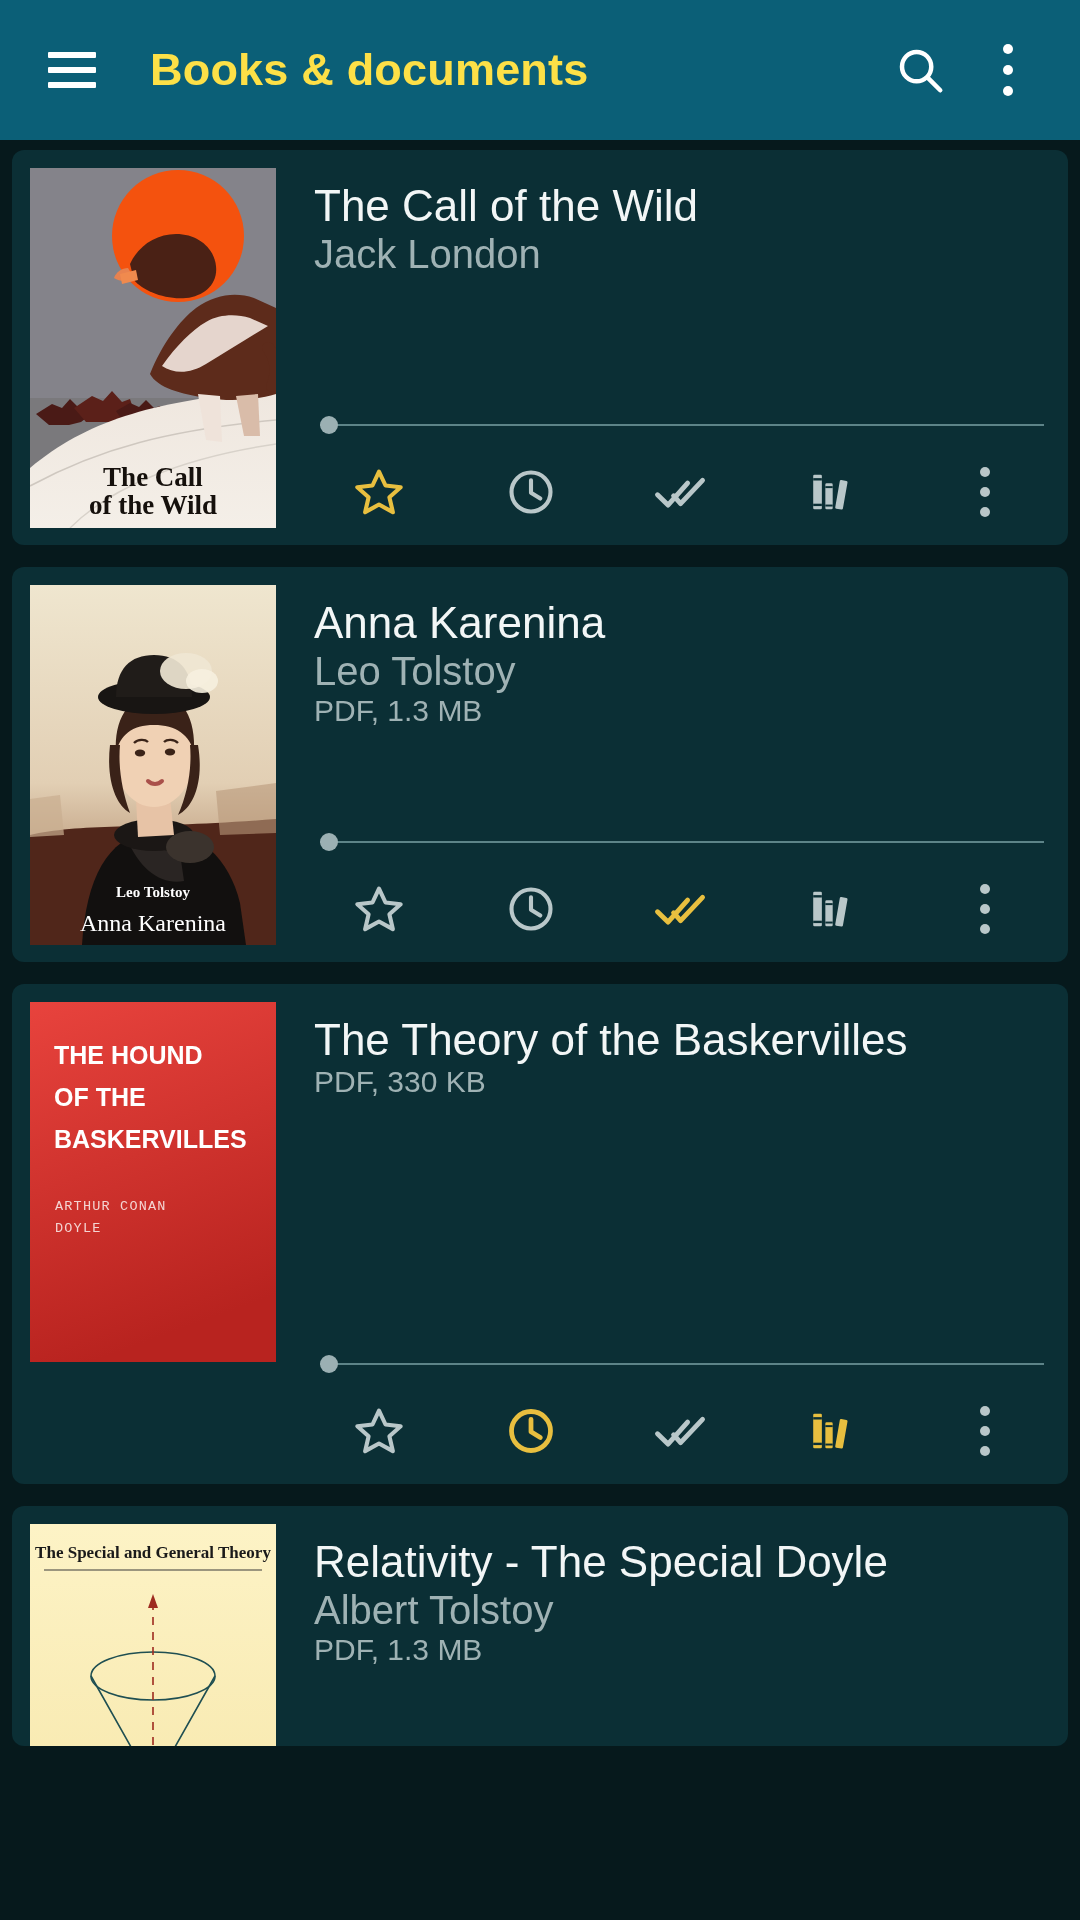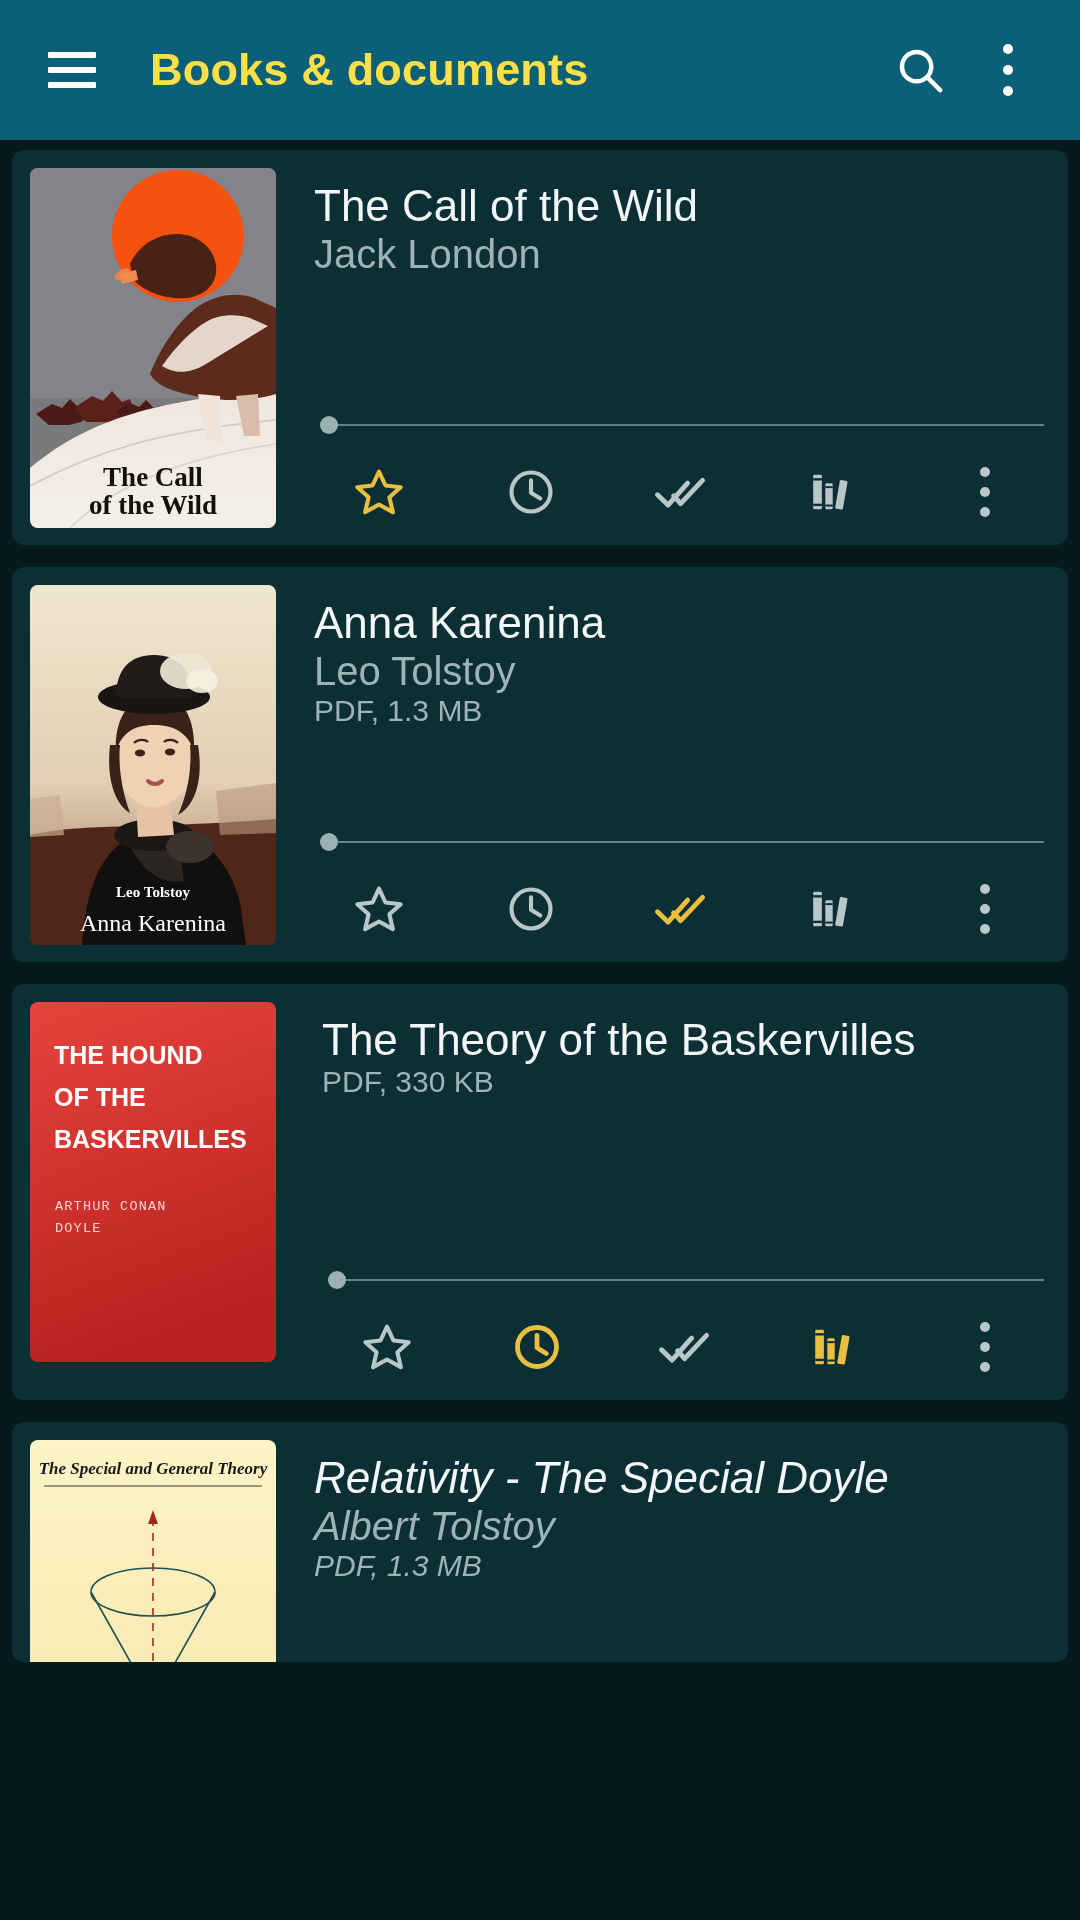--- a/index.html
+++ b/index.html
@@ -38,21 +38,21 @@
     background:#0b2f35;
     border-radius:12px;
     margin-bottom:22px;
     display:flex;
     padding:18px 18px 14px 18px;
     position:relative;
   }
 
   .cover {
     width:246px; height:auto; flex:0 0 246px;
-    border-radius:8px; overflow:hidden;
+    border-radius:0; overflow:hidden;
     position:relative;
     background:#222;
   }
   .cover svg { display:block; width:100%; height:100%; }
 
   .meta { flex:1 1 auto; padding-left:38px; display:flex; flex-direction:column; }
   .btitle {
     color:#f2f6f6; font-size:44px; line-height:44px; font-weight:400;
     margin-top:16px;
   }
@@ -291,21 +291,21 @@
           <div class="dots">
               <i></i>
               <i></i>
               <i></i>
             </div>
         </div>
       </div>
     </div>
   </div>
 
-  <div class="card" style="height:416px;gap:8px;">
+  <div class="card" style="height:500px;">
     <div class="cover" style="height:360px;">
       <svg viewBox="0 0 246 360" preserveAspectRatio="none">
         <defs>
           <linearGradient id="hb" x1="0" y1="0" x2="0.25" y2="1">
             <stop offset="0%" stop-color="#e8433d"></stop>
               <stop offset="100%" stop-color="#b8231f"></stop>
           </linearGradient>
         </defs>
         <rect width="246" height="360" fill="url(#hb)"></rect>
         <text x="24" y="62" font-family="'Liberation Sans',sans-serif" font-size="25" font-weight="700" fill="#ffffff">THE HOUND</text>
@@ -358,21 +358,21 @@
           <div class="dots">
               <i></i>
               <i></i>
               <i></i>
             </div>
         </div>
       </div>
     </div>
   </div>
 
-  <div class="card partial" style="height:240px;overflow:hidden;font-style:italic;">
+  <div class="card partial" style="height:240px;overflow:hidden;">
     <div class="cover" style="height:360px;">
       <svg viewBox="0 0 246 360" preserveAspectRatio="none">
         <defs>
           <linearGradient id="rv" x1="0" y1="0" x2="0" y2="1">
             <stop offset="0%" stop-color="#fdf3c6"></stop>
               <stop offset="100%" stop-color="#f6e6a8"></stop>
           </linearGradient>
         </defs>
         <rect width="246" height="360" fill="url(#rv)"></rect>
         <text x="123" y="34" text-anchor="middle" font-family="'Liberation Serif',serif" font-size="17" font-weight="700" fill="#1a1a1a">The Special and General Theory</text>

